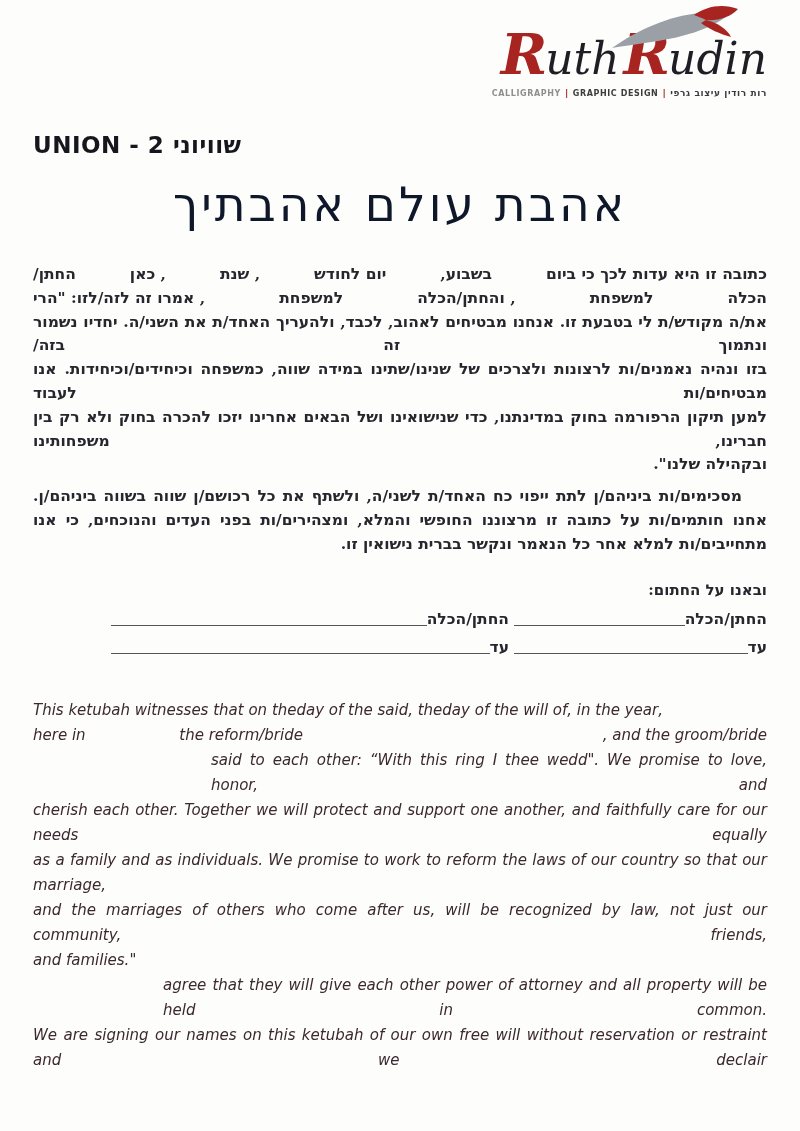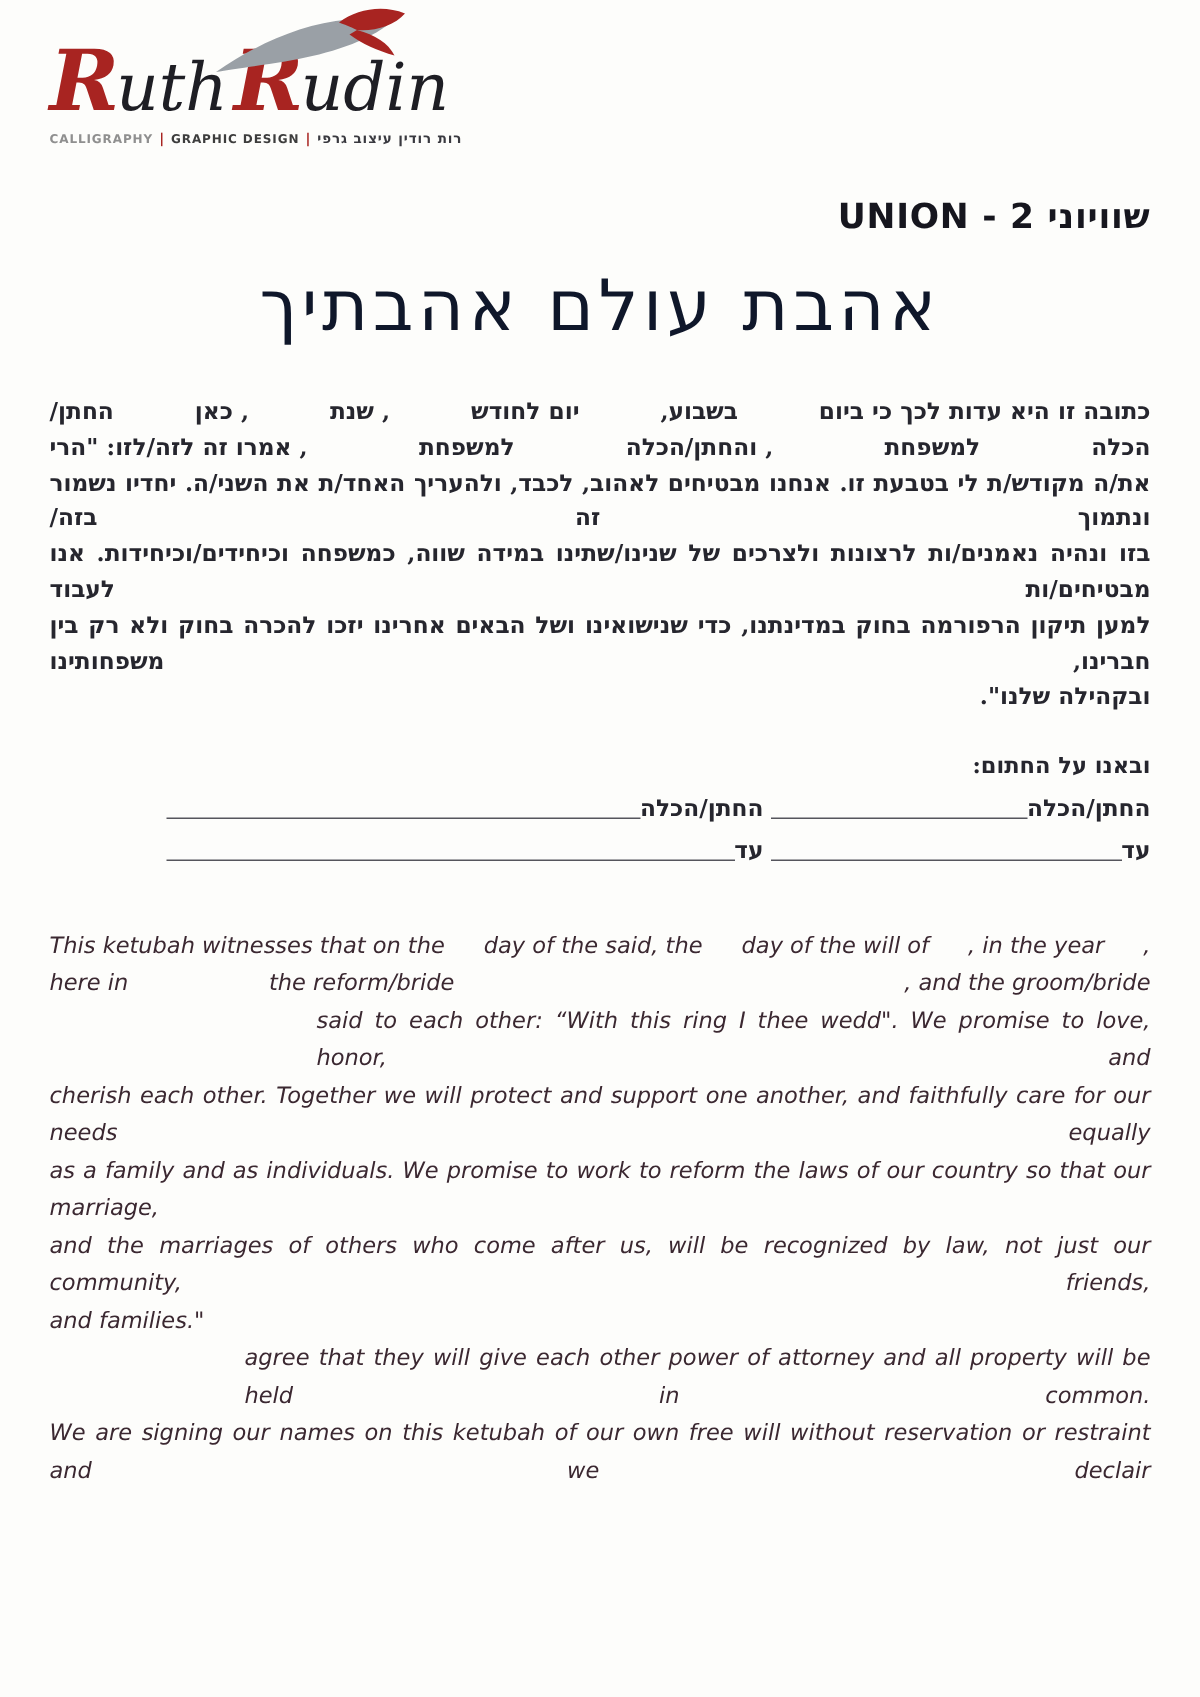--- a/index.html
+++ b/index.html
@@ -6,32 +6,32 @@
   body{
     width:800px;height:1131px;
     background:#fdfdfb;
     font-family:"DejaVu Serif","DejaVu Sans",serif;
     color:#26262e;
     overflow:hidden;
   }
   .page{padding:26px 33px 0 33px;box-sizing:border-box;}
 
   
-  .logo-block{text-align:left;}
+  .logo-block{text-align:right;}
   .brand{position:relative;display:inline-block;font-family:"DejaVu Serif",serif;font-style:italic;color:#1e1e24;font-size:44px;line-height:56px;white-space:nowrap;}
   .brand .cap{color:#a82421;font-size:56px;font-weight:bold;letter-spacing:-2px;}
   .brand .word2{position:relative;display:inline-block;margin-left:4px;}
   .feather{position:absolute;top:-22px;left:-14px;width:132px;height:46px;}
   .tagline{margin-top:1px;font-family:"DejaVu Sans",sans-serif;font-size:8px;font-weight:bold;letter-spacing:0.6px;color:#8f8f8f;white-space:nowrap;}
   .tagline .sep{color:#a82421;padding:0 4px;font-size:9px;}
   .tagline .dark{color:#3d3d3d;}
   .tagline .he{color:#39393f;font-size:9px;}
 
   
-  .doc-title{margin-top:34px;text-align:right;direction:rtl;font-family:"DejaVu Sans","Liberation Sans",sans-serif;font-weight:bold;font-size:23px;color:#16161e;letter-spacing:0.5px;}
+  .doc-title{margin-top:34px;text-align:left;direction:rtl;font-family:"DejaVu Sans","Liberation Sans",sans-serif;font-weight:bold;font-size:23px;color:#16161e;letter-spacing:0.5px;}
   .script-heading{margin-top:16px;text-align:center;direction:rtl;font-size:47px;line-height:62px;color:#0f172a;letter-spacing:3px;font-family:"DejaVu Serif","DejaVu Sans",serif;}
 
   
   .heb{direction:rtl;font-size:15.5px;font-weight:600;line-height:23.8px;color:#26262e;}
   .heb-p1{margin-top:26px;}
   .flexline{display:flex;justify-content:space-between;}
   .jline{text-align:justify;text-align-last:justify;}
   .heb-p2{margin-top:8px;text-align:justify;text-indent:25px;}
 
   
@@ -42,21 +42,21 @@
   .hsig-group.g-right{width:253px;}
   .hsig-group.g-left{width:398px;}
   .hsig-label{font-size:15.5px;font-weight:600;line-height:23px;white-space:nowrap;}
   .sig-line-h{flex:1;border-bottom:1.4px solid #55555c;margin-bottom:4px;}
   .hsig-spacer{flex:1;}
 
   
   .eng-title{margin-top:36px;text-align:center;font-family:"DejaVu Serif","Liberation Serif",serif;font-size:42px;line-height:52px;color:#2a2230;letter-spacing:1px;}
   .eng{font-family:"DejaVu Sans","Liberation Sans",sans-serif;font-style:italic;font-size:15px;line-height:25px;color:#3b2831;font-weight:500;}
   .eng-p1{margin-top:12px;}
-  .eflex{display:flex;justify-content:space-between;}
+  .eflex{display:flex;}
   .eflexw{display:flex;}
   .espacer1{flex:1;}
   .espacer3{flex:3.2;}
   .indent-said{padding-left:178px;text-align:justify;text-align-last:justify;}
   .indent-agree{padding-left:130px;text-align:justify;text-align-last:justify;}
   .ejust{text-align:justify;text-align-last:justify;}
 </style>
 </head>
 <body>
 
@@ -94,20 +94,21 @@
       <span>, והחתן/הכלה</span>
       <span>למשפחת</span>
       <span>, אמרו זה לזה/לזו: "הרי</span>
     </div>
     <div class="jline">את/ה מקודש/ת לי בטבעת זו. אנחנו מבטיחים לאהוב, לכבד, ולהעריך האחד/ת את השני/ה. יחדיו נשמור ונתמוך זה בזה/</div>
     <div class="jline">בזו ונהיה נאמנים/ות לרצונות ולצרכים של שנינו/שתינו במידה שווה, כמשפחה וכיחידים/וכיחידות. אנו מבטיחים/ות לעבוד</div>
     <div class="jline">למען תיקון הרפורמה בחוק במדינתנו, כדי שנישואינו ושל הבאים אחרינו יזכו להכרה בחוק ולא רק בין חברינו, משפחותינו</div>
     <div>ובקהילה שלנו".</div>
   </div>
 
+  <div class="heb heb-p2">מסכימים/ות ביניהם/ן לתת ייפוי כח האחד/ת לשני/ה, ולשתף את כל רכושם/ן שווה בשווה ביניהם/ן. אחנו חותמים/ות על כתובה זו מרצוננו החופשי והמלא, ומצהירים/ות בפני העדים והנוכחים, כי אנו מתחייבים/ות למלא אחר כל הנאמר ונקשר בברית נישואין זו.</div>
 
   <div class="heb-sign">
     <div class="hsig-header">ובאנו על החתום:</div>
     <div class="hsig-row">
       <div class="hsig-group g-right">
         <span class="hsig-label">החתן/הכלה</span>
         <span class="sig-line-h"></span>
       </div>
       <div class="hsig-group g-left">
         <span class="hsig-label">החתן/הכלה</span>

